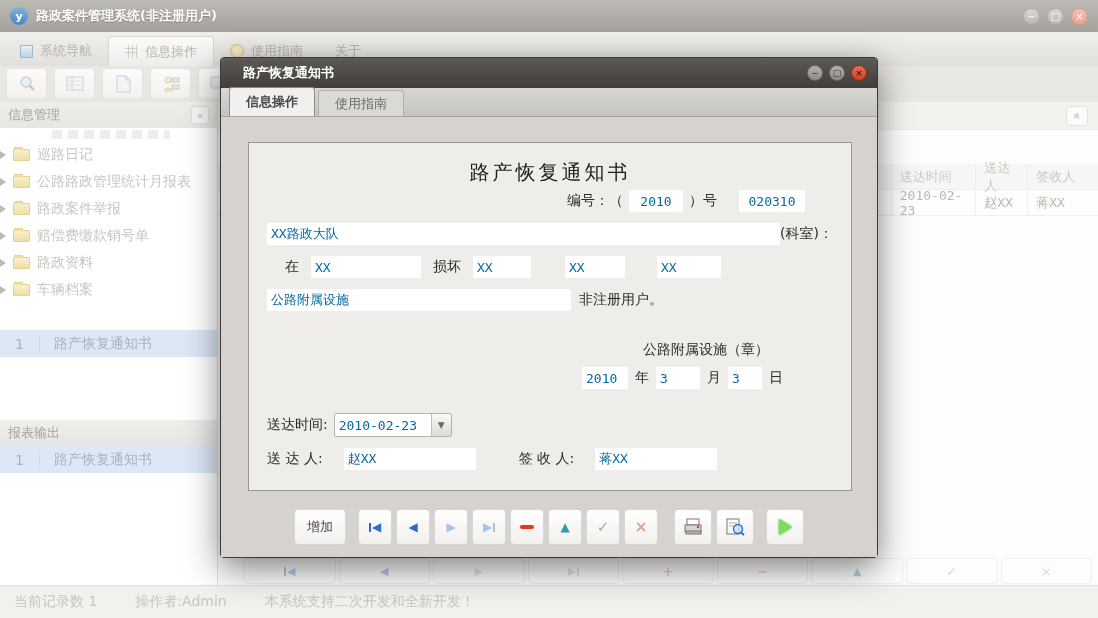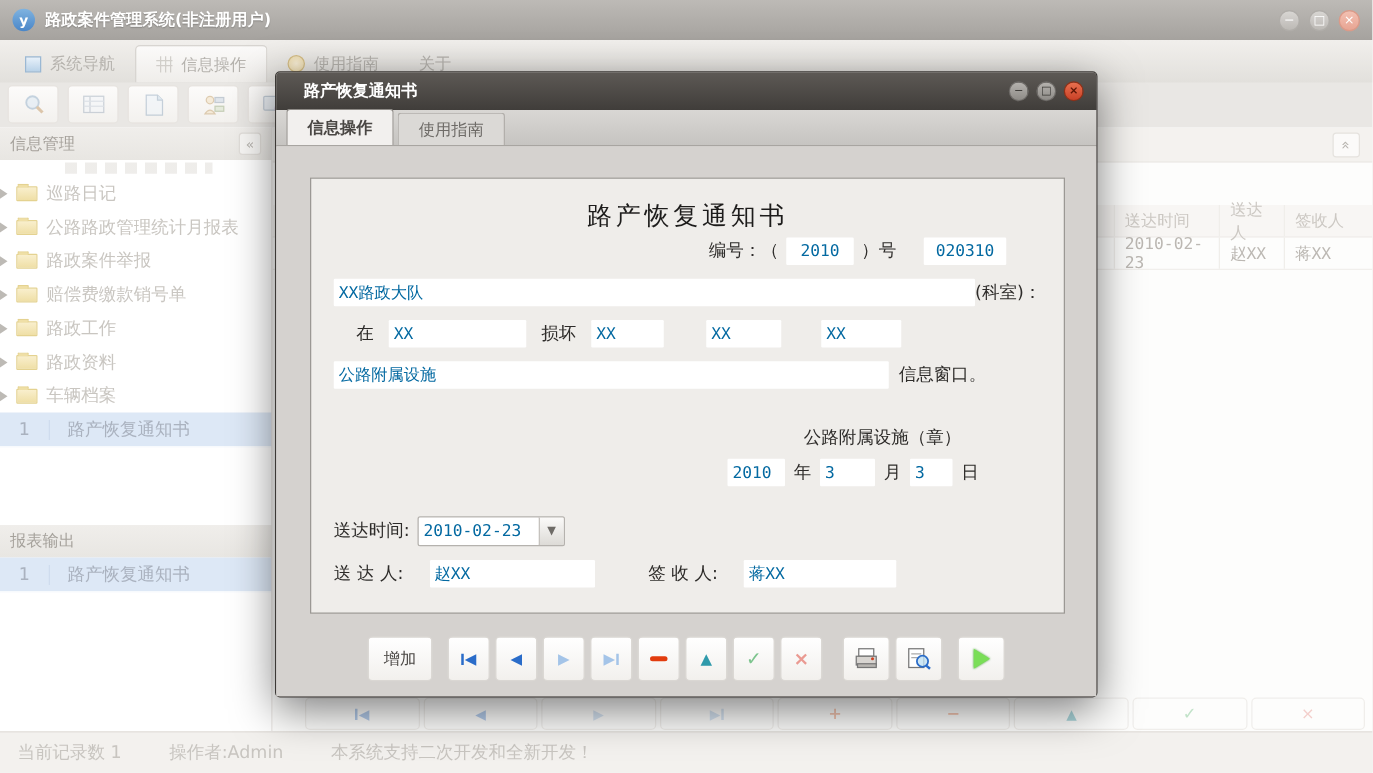--- a/index.html
+++ b/index.html
@@ -221,25 +221,20 @@
           <span>路政案件举报</span>
         </div>
       <div class="titem">
           <span class="tri"></span>
           <span class="folder"></span>
           <span>赔偿费缴款销号单</span>
         </div>
       <div class="titem">
           <span class="tri"></span>
           <span class="folder"></span>
-          <span>路政工作</span>
-        </div>
-      <div class="titem">
-          <span class="tri"></span>
-          <span class="folder"></span>
           <span>路政资料</span>
         </div>
       <div class="titem">
           <span class="tri"></span>
           <span class="folder"></span>
           <span>车辆档案</span>
         </div>
     </div>
     <div class="lrow">
       <span class="no">1</span>
@@ -346,22 +341,22 @@
         <div class="frow" style="margin-top:11px; padding-left:18px; gap:12px;">
           <span>在</span>
           <input class="fin" style="width: 110px;" value="XX">
           <span>损坏</span>
           <input class="fin" style="width: 58px;" value="XX">
           <input class="fin" style="width: 60px; margin-left: 22px;" value="XX">
           <input class="fin" style="width: 64px; margin-left: 20px;" value="XX">
         </div>
 
         <div class="frow" style="margin-top:11px; gap:8px;">
-          <input class="fin" style="width: 444px;" value="公路附属设施">
-          <span>信息窗口。</span>
+          <input class="fin" style="width: 304px;" value="公路附属设施">
+          <span>非注册用户。</span>
         </div>
 
         <div class="frow" style="margin-top:30px; justify-content:flex-end; padding-right:64px;">
           <span>公路附属设施（章）</span>
         </div>
 
         <div class="frow" style="margin-top:8px; justify-content:flex-end; padding-right:50px; gap:7px;">
           <input class="fin" style="width: 46px;" value="2010">
           <span>年</span>
           <input class="fin" style="width: 44px;" value="3">

